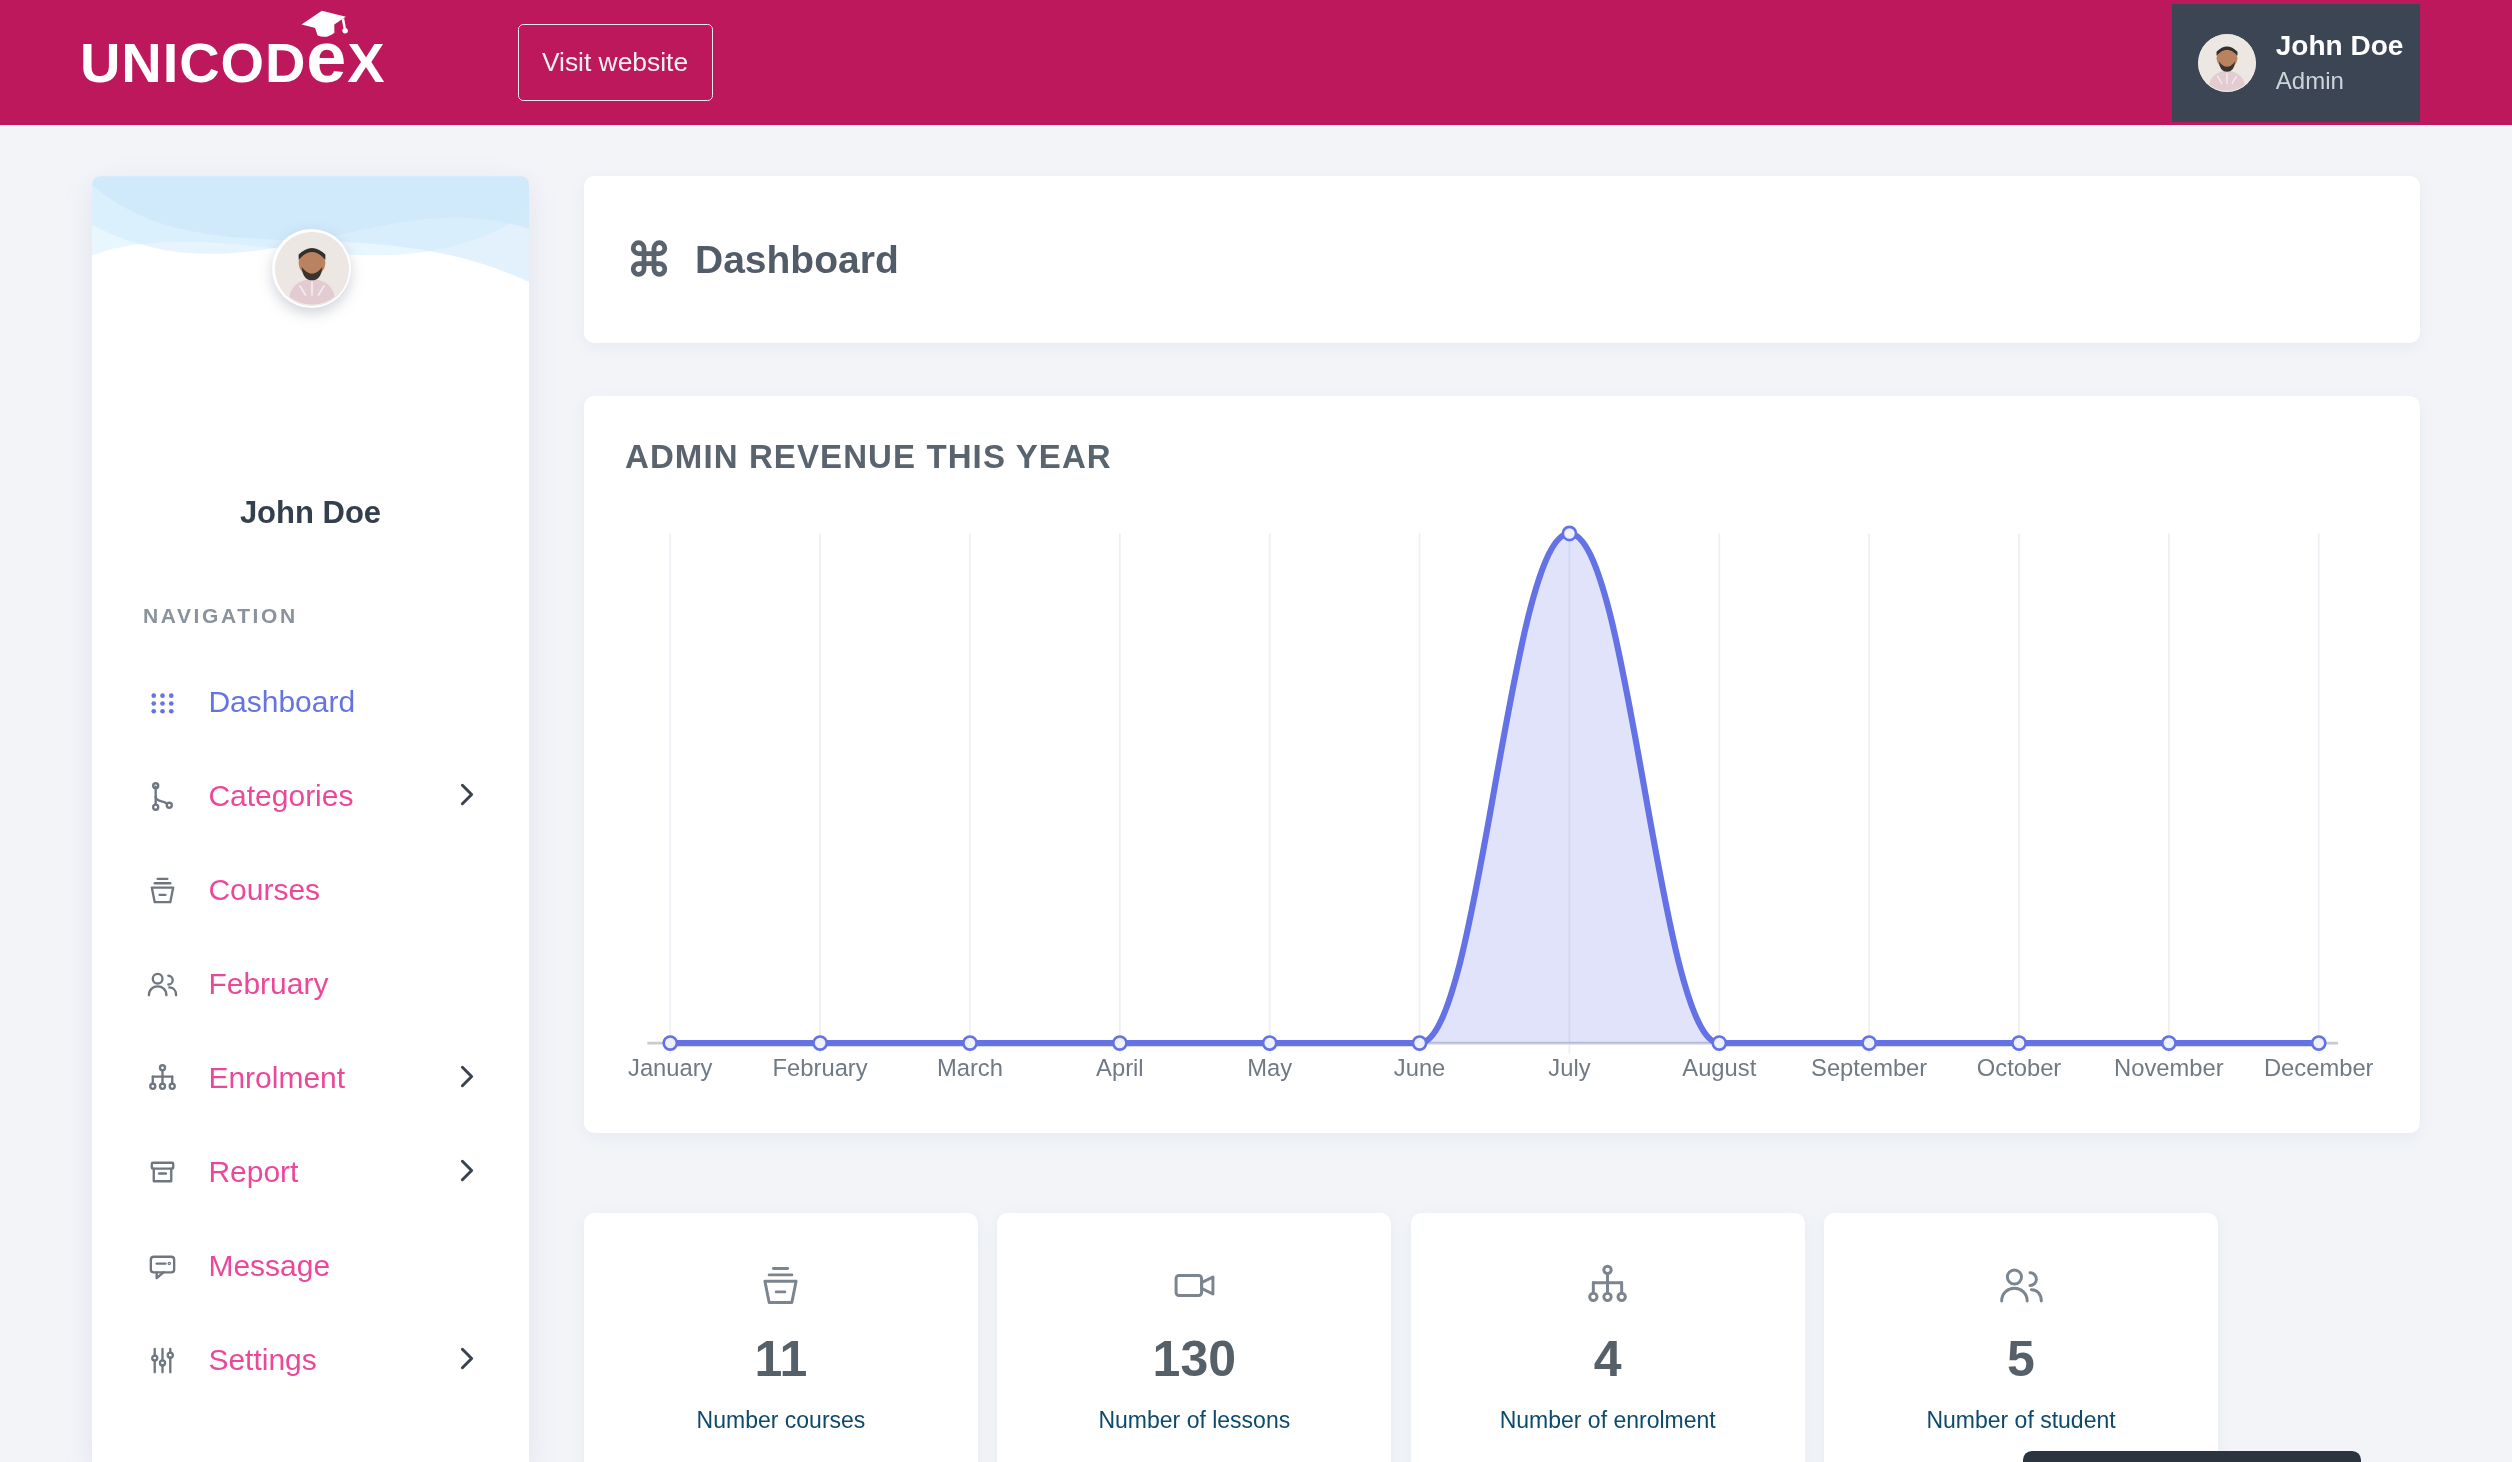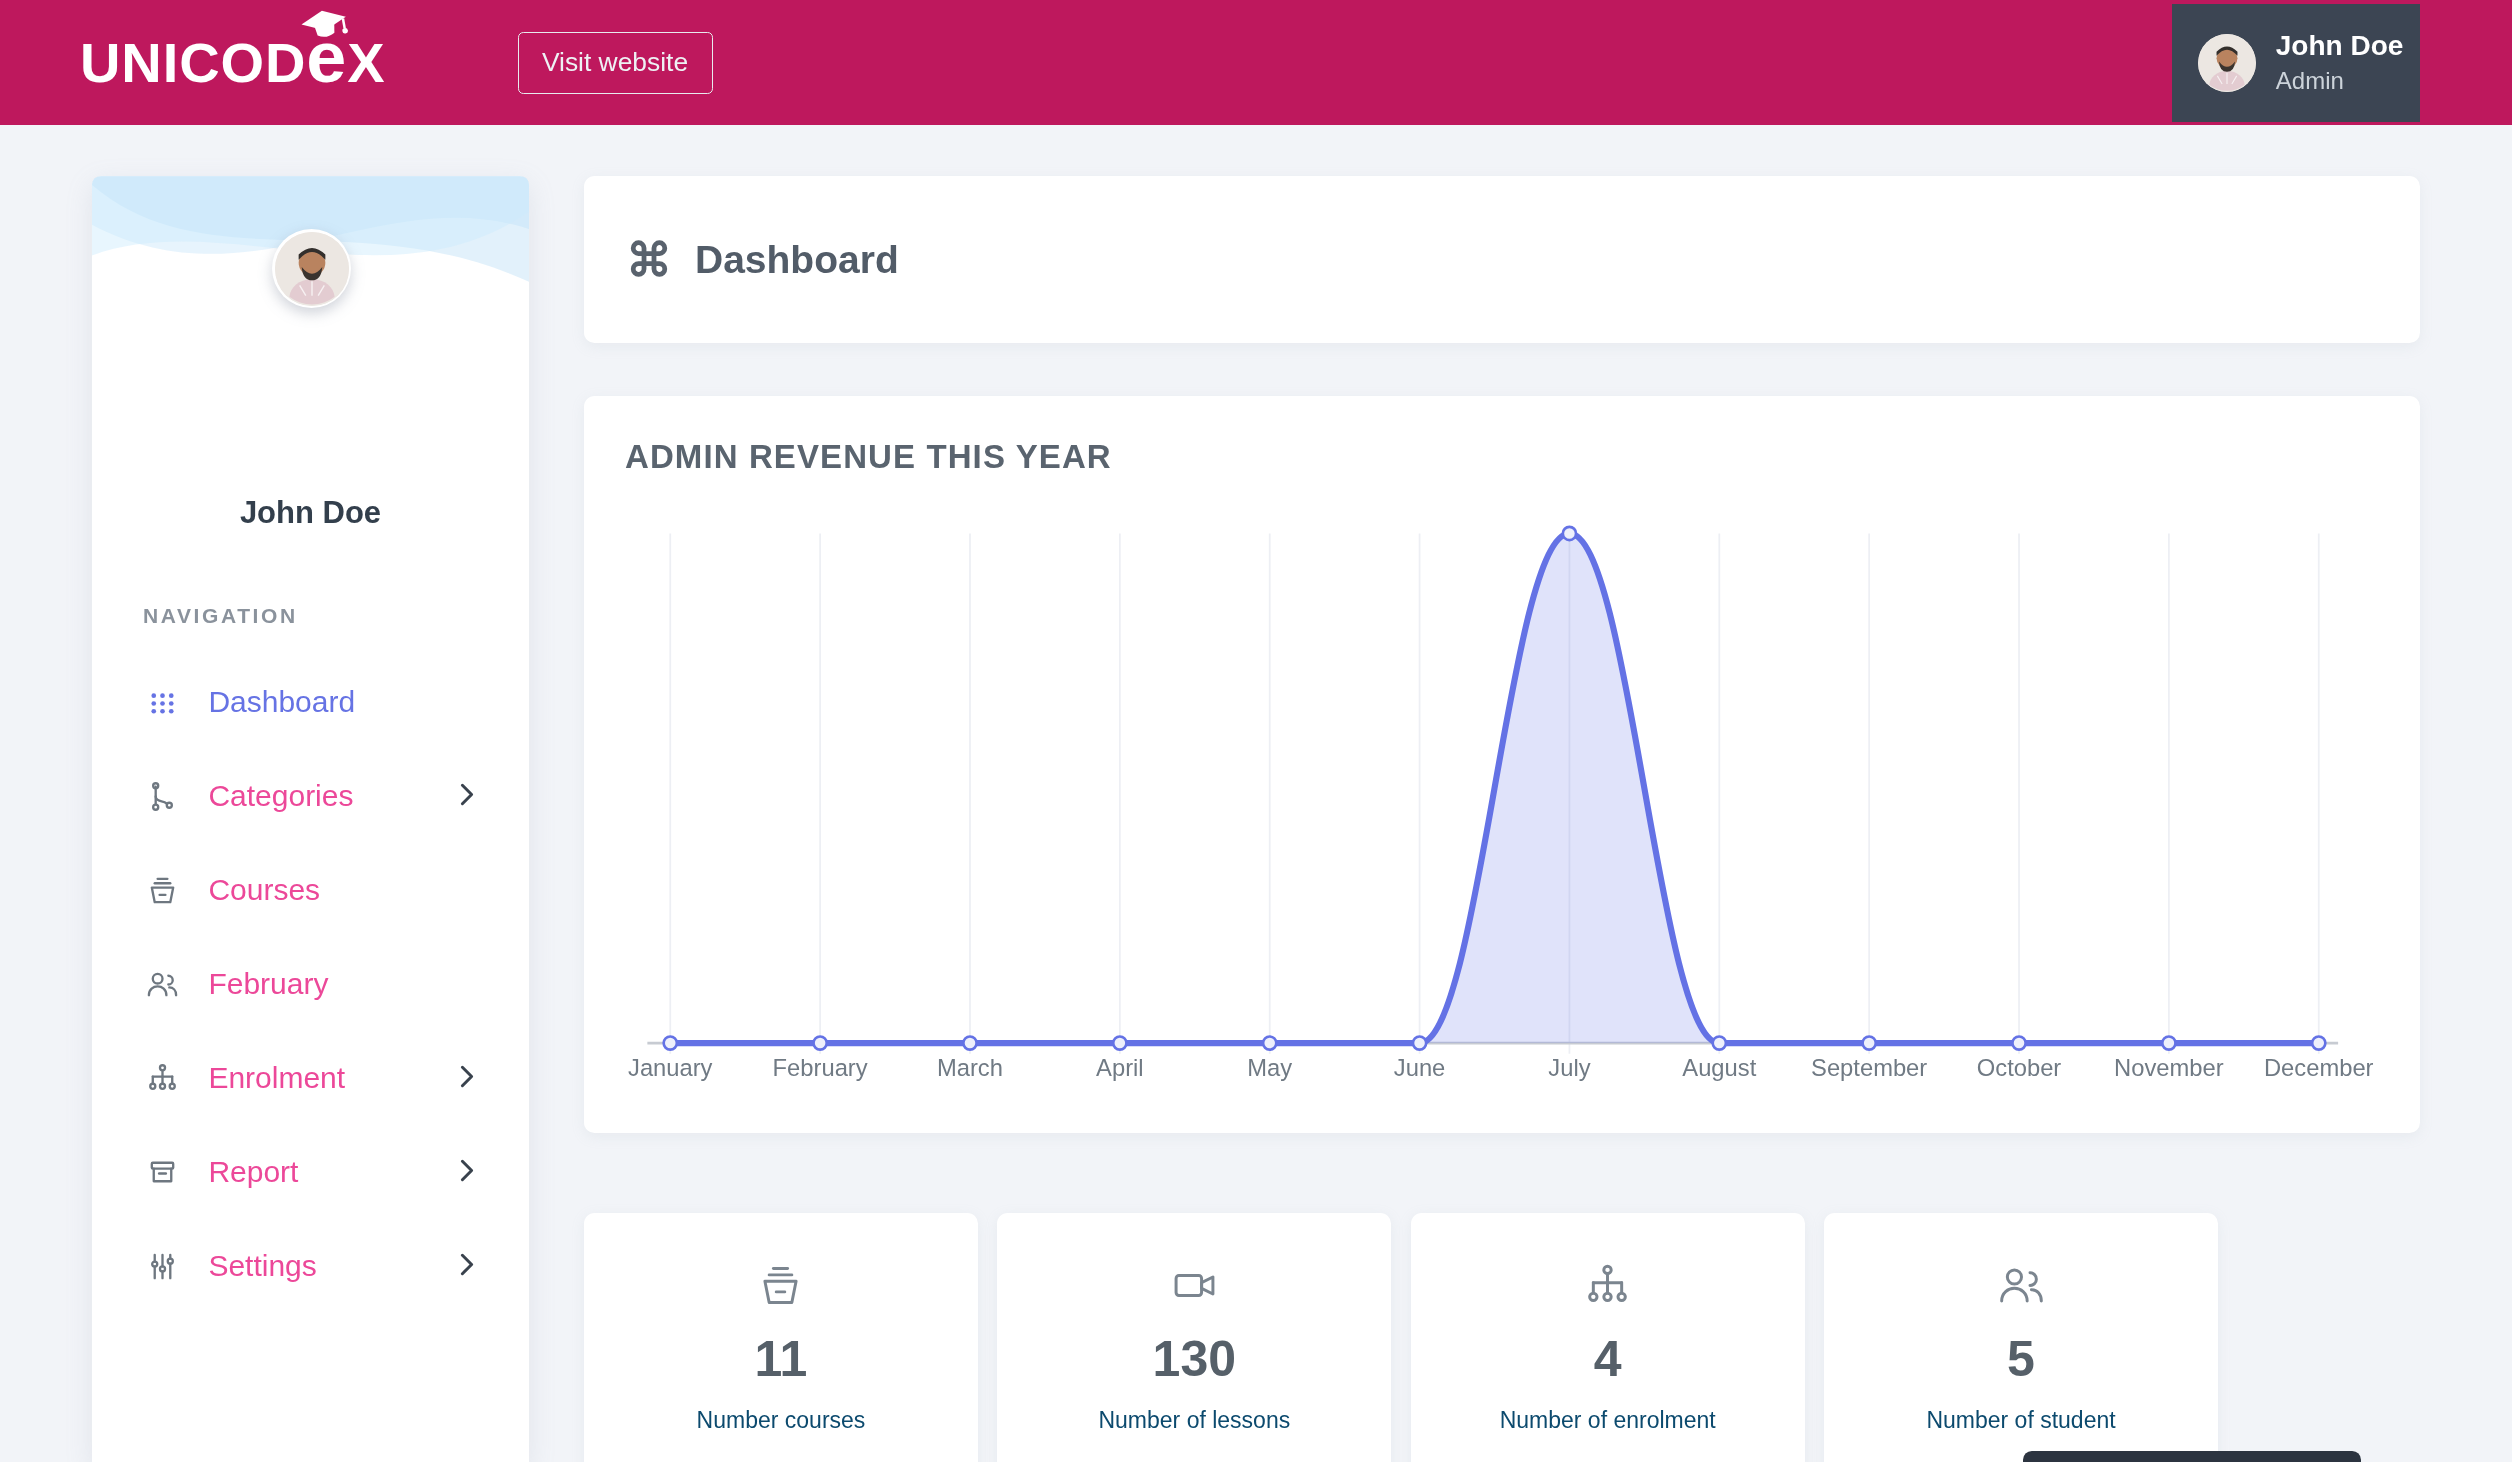--- a/index.html
+++ b/index.html
@@ -14,21 +14,21 @@
   
   .topbar {
     position: absolute; top: 0; left: 0; right: 0; height: 125px;
     background: #be185d; display: flex; align-items: center;
   }
   .logo { margin-left: 80px; color: #ffffff; font-size: 56px; font-weight: 800;
     letter-spacing: 0.9px; display: flex; align-items: baseline; position: relative; }
   .logo-e { font-size: 72px; font-weight: 800; position: relative; line-height: 0; }
   .grad-cap { position: absolute; top: -49px; left: -7px; transform: rotate(-10deg); }
   .visit-btn {
-    margin-left: 132px; width: 195px; height: 62px;
+    margin-left: 132px; width: 195px; height: 77px;
     background: transparent; border: 1.8px solid #e8ebee; border-radius: 5.3px;
     color: #eef1f4; font-size: 26.4px; font-family: inherit; cursor: pointer;
     display: flex; align-items: center; justify-content: center;
   }
   .user-panel {
     position: absolute; right: 92px; top: 3.5px; height: 118px; width: 248px;
     background: #3c4553; display: flex; align-items: center; cursor: pointer;
   }
   .avatar { border-radius: 50%; overflow: hidden; background: #ece7e2; flex: none; }
   .avatar-top { width: 58px; height: 58px; margin-left: 26.4px; }
@@ -242,20 +242,33 @@
                 <path d="M14.5,19 h7"></path>
           </g>
             </svg>
         </span>
         <span class="nav-label">Report</span>
         <span class="chev">
           <svg width="14" height="23" viewBox="0 0 12 20">
               <path d="M2,2 L10,10 L2,18" stroke="#39424d" stroke-width="2.6" fill="none" stroke-linecap="round" stroke-linejoin="round"></path>
             </svg>
         </span>
+      </div>
+      <div class="nav-item">
+        <span class="nav-icon">
+          <svg width="35" height="35" viewBox="0 0 36 36">
+              <g class="icon-stroke">
+            <rect x="6" y="8" width="24" height="16" rx="3"></rect>
+            <path d="M12,24 v6 l7,-6"></path>
+                <path d="M12,15 h9"></path>
+                <circle cx="25" cy="15" r="0.6"></circle>
+          </g>
+            </svg>
+        </span>
+        <span class="nav-label">Message</span>
       </div>
       <div class="nav-item">
         <span class="nav-icon">
           <svg width="35" height="35" viewBox="0 0 36 36">
               <g class="icon-stroke">
             <path d="M10,6 v7 M10,18 v12"></path>
                 <circle cx="10" cy="15.5" r="2.6"></circle>
             <path d="M18,6 v12 M18,23 v7"></path>
                 <circle cx="18" cy="20.5" r="2.6"></circle>
             <path d="M26,6 v4 M26,15 v15"></path>

